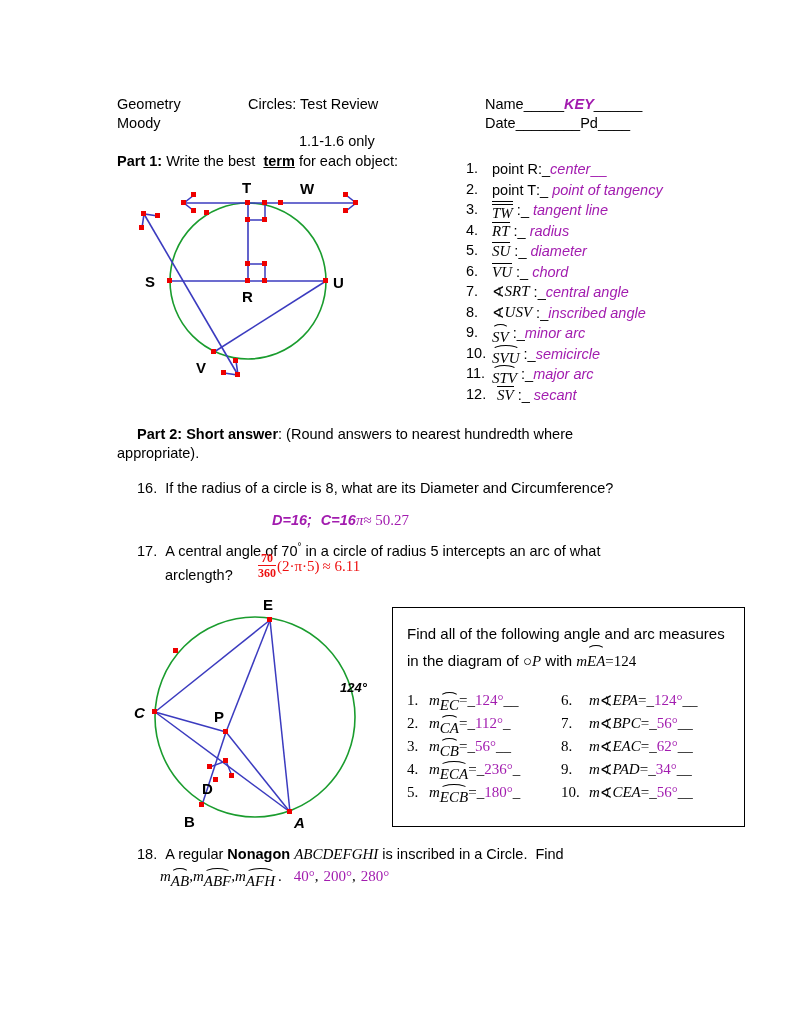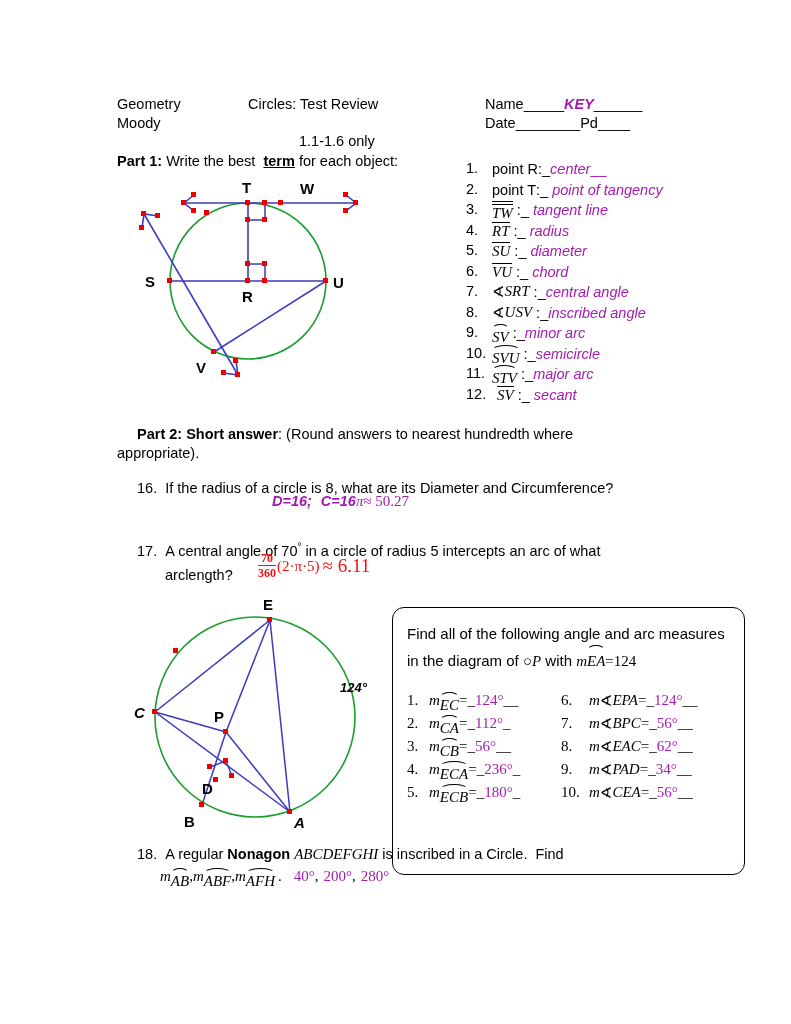--- a/index.html
+++ b/index.html
@@ -264,31 +264,31 @@
         <span class="txt"> :</span>
         <span class="txt">_ </span>
         <span class="txt red ital">secant</span>
       </div>
   </div>
 
   <div class="abs txt" style="top:425px; left:137px; width:520px; white-space:normal;"><span class="bold">Part 2:</span><span class="bold">  Short answer</span><span>: (Round answers  to nearest hundredth where</span></div>
   <div class="abs txt" style="top:444px; left:117px;">appropriate).</div>
 
   <div class="abs txt" style="top:479px; left:137px;"><span>16.</span><span>&nbsp;&nbsp;</span><span>If the radius of a circle is 8, what are its Diameter and Circumference?</span></div>
-  <div class="abs" style="top:492px; left:272px;"><span class="red bold ital" style="font-size:14.5px;">D=16;</span><span>&nbsp;&nbsp;</span><span class="red bold ital" style="font-size:14.5px;">C=16</span><span class="red mathup" style="font-style:italic;">π</span><span class="red mathup">≈ 50.27</span></div>
+  <div class="abs" style="top:511px; left:272px;"><span class="red bold ital" style="font-size:14.5px;">D=16;</span><span>&nbsp;&nbsp;</span><span class="red bold ital" style="font-size:14.5px;">C=16</span><span class="red mathup" style="font-style:italic;">π</span><span class="red mathup">≈ 50.27</span></div>
 
   <div class="abs txt" style="top:537px; left:137px;"><span>17.</span><span>&nbsp;&nbsp;</span><span>A central angle of 70</span><span style="font-size:10px; vertical-align:super;">°</span><span> in a circle of radius 5 intercepts an arc of what</span></div>
   <div class="abs txt" style="top:566px; left:165px;">arclength?</div>
   <div class="abs" style="top:551px; left:258px; display:flex; align-items:center;">
     <span style="display:inline-block; text-align:center; font-family:'Liberation Serif',serif; font-size:12px; color:#ee1111;font-weight:bold;">
       <span style="display:block; line-height:14px;">70</span>
       <span style="display:block; border-top:1.2px solid #ee1111; line-height:15px;">360</span>
     </span>
     <span class="mathup" style="color:#ee1111; font-size:15px; margin-left:1px;">(2·π·5)</span>
-    <span class="mathup" style="color:#ee1111; font-size:19px; margin-left:3px;">≈ 6.11</span>
+    <span class="mathup" style="color:#ee1111; font-size:15px; margin-left:3px;">≈ 6.11</span>
   </div>
 
   <div class="abs" style="top:612px; left:140px;">
     <svg width="250" height="220" viewBox="0 0 250 220">
 
       <circle cx="115" cy="105" r="100" fill="none" stroke="#1a9c2e" stroke-width="1.6"></circle>
 
       <line x1="15" y1="100" x2="130" y2="8" stroke="#3b3bbf" stroke-width="1.5"></line>
       <line x1="130" y1="8" x2="150" y2="200" stroke="#3b3bbf" stroke-width="1.5"></line>
       <line x1="130" y1="8" x2="86" y2="120" stroke="#3b3bbf" stroke-width="1.5"></line>
@@ -315,21 +315,21 @@
       <text x="123" y="-2" font-family="Liberation Sans, sans-serif" font-size="15" font-weight="bold">E</text>
       <text x="74" y="110" font-family="Liberation Sans, sans-serif" font-size="15" font-weight="bold">P</text>
       <text x="-6" y="106" font-family="Liberation Sans, sans-serif" font-size="15" font-weight="bold" font-style="italic">C</text>
       <text x="62" y="182" font-family="Liberation Sans, sans-serif" font-size="15" font-weight="bold">D</text>
       <text x="44" y="215" font-family="Liberation Sans, sans-serif" font-size="15" font-weight="bold">B</text>
       <text x="154" y="216" font-family="Liberation Sans, sans-serif" font-size="15" font-weight="bold" font-style="italic">A</text>
       <text x="200" y="80" font-family="Liberation Sans, sans-serif" font-size="13" font-weight="bold" font-style="italic">124°</text>
     </svg>
   </div>
 
-  <div class="abs" id="measures-box" style="top:607px; left:392px; width:353px; height:268px;border-radius:12px;">
+  <div class="abs" id="measures-box" style="top:607px; left:392px; width:353px; height:220px;">
     <div class="bx-head" style="margin:15px 0 0 14px;">
       <div>Find all of the following angle and arc measures</div>
       <div><span>in the diagram of </span><span class="mathup">○</span><span class="math">P</span><span> with </span><span class="math">m</span><span class="math arc"><span class="arcline"></span><span>EA</span></span><span class="mathup">=124</span></div>
     </div>
 
     <div style="position:absolute; top:84px; left:14px;">
       <div class="meas-row">
           <span class="meas-num" style="width:22px;">1.</span>
           <span class="math">m</span>
           <span class="math arc"><span class="arcline"></span><span>EC</span></span>

